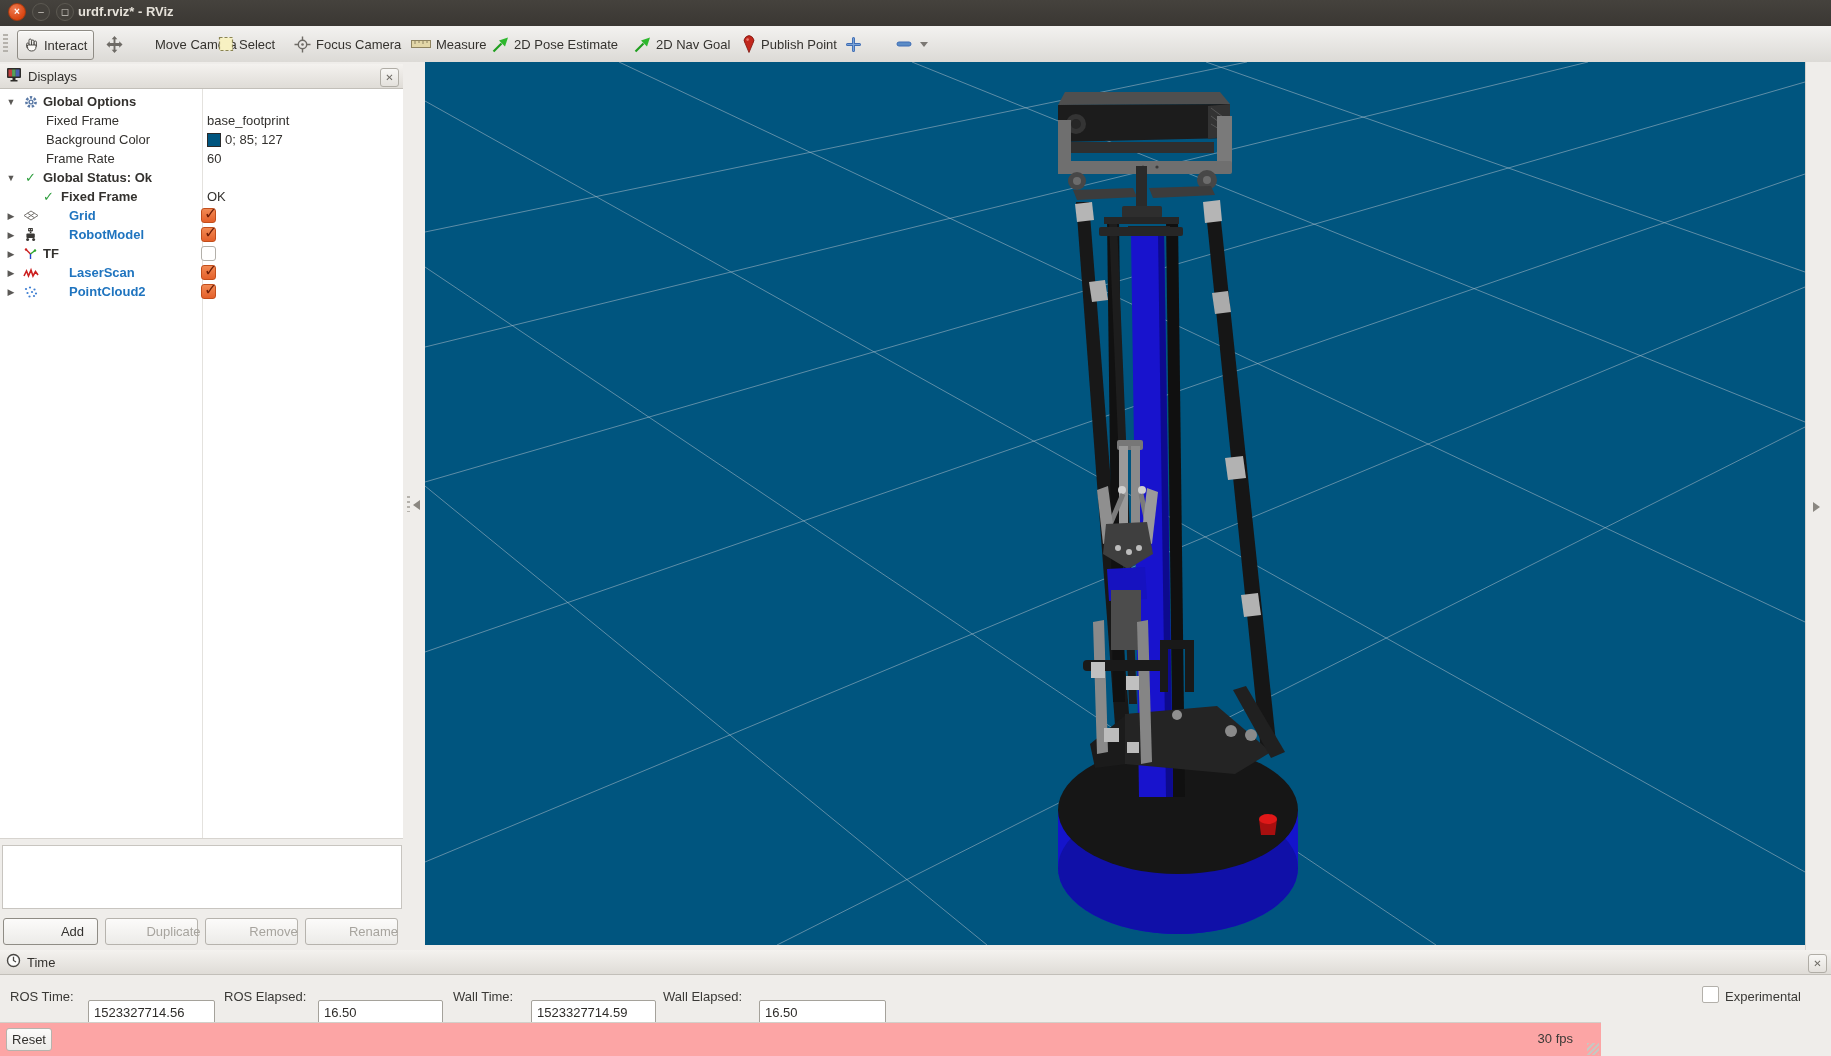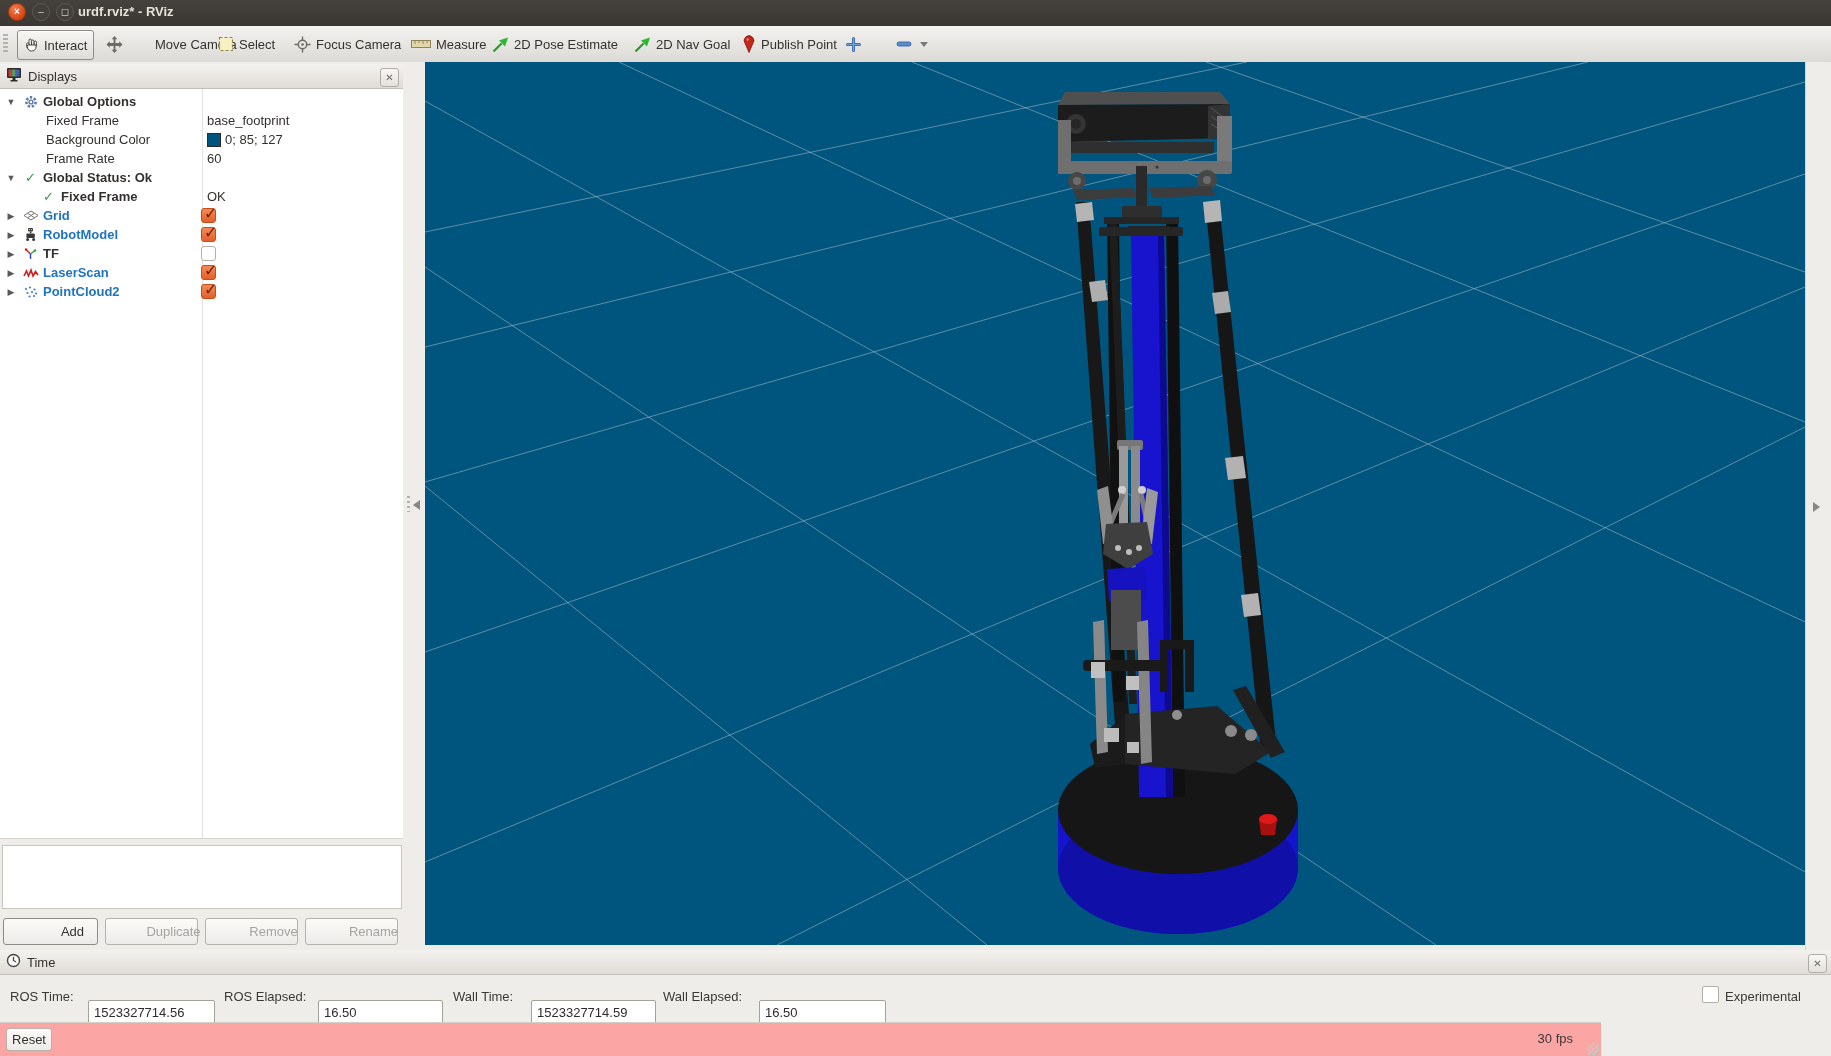--- a/index.html
+++ b/index.html
@@ -42,21 +42,21 @@
       background:linear-gradient(#f8f7f5,#e4e1dc);border:1px solid #b0ada6;color:#6d6a64;
       font-size:10px;font-weight:bold;display:flex;align-items:center;justify-content:center;}
   #tree{left:0;top:27px;width:403px;height:749px;background:#ffffff;border-bottom:1px solid #d7d4cf;}
   #tree .coldiv{position:absolute;left:202px;top:0;width:1px;height:100%;background:#e4e2de;}
   .trow{position:absolute;left:0;width:403px;height:19px;display:flex;align-items:center;}
   .tcell-label{display:flex;align-items:center;gap:4px;}
   .expander{width:14px;text-align:center;color:#5a5855;font-size:9px;flex:0 0 14px;}
   .rowicon{width:17px;height:16px;flex:0 0 17px;display:flex;align-items:center;justify-content:center;}
   .lbl{color:#33312e;}
   .lbl.bold{font-weight:bold;}
-  .lbl.blue{color:#1f74bf;font-weight:bold;}
+  .lbl.blue{color:#1f74bf;font-weight:bold;margin-left:26px;}
   .val{position:absolute;left:207px;color:#33312e;display:flex;align-items:center;gap:4px;}
   .swatch{width:12px;height:12px;background:#00557F;border:1px solid #2a2a2a;display:inline-block;}
   .cb{position:absolute;left:201px;width:15px;height:15px;border-radius:3px;box-sizing:border-box;}
   .cb.checked{background:linear-gradient(#f28a54,#e4602a);border:1px solid #c24e1c;}
   .cb.checked::after{content:"✓";position:absolute;left:2px;top:-5px;color:#6d1d06;
        font-weight:900;font-size:16px;}
   .cb.unchecked{background:#fff;border:1px solid #b3b0aa;}
   .greencheck{color:#2e9e3e;font-weight:900;font-size:13px;}
   #help-box{left:2px;top:783px;width:398px;height:62px;background:#fff;border:1px solid #c8c5c0;}
   .pbtn{position:absolute;top:856px;height:27px;border-radius:3px;box-sizing:border-box;

